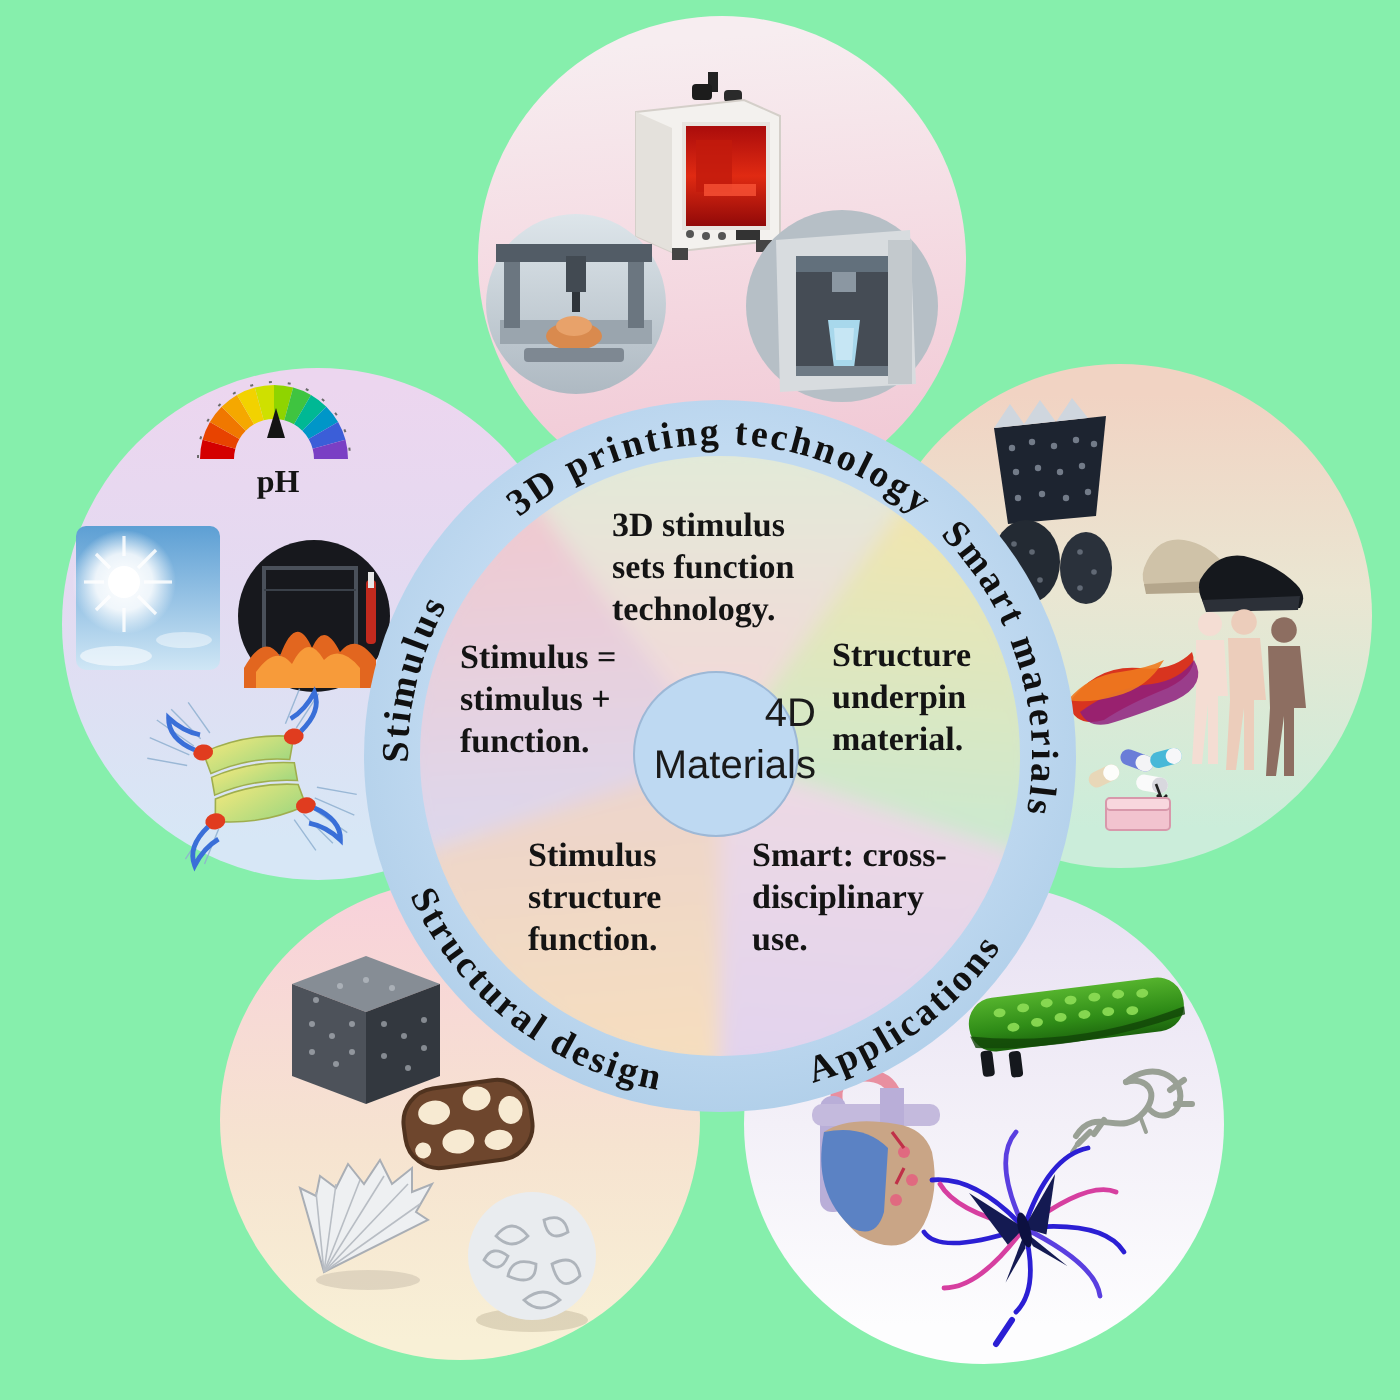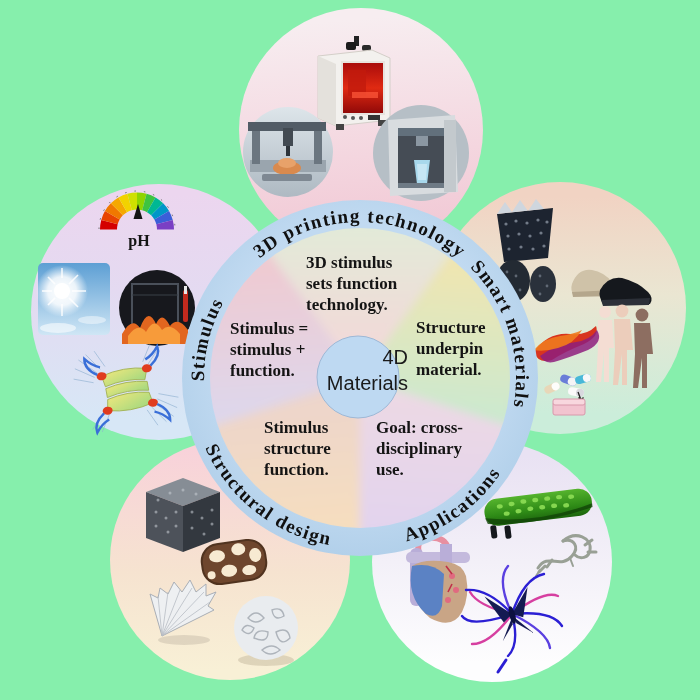--- a/index.html
+++ b/index.html
@@ -451,21 +451,21 @@
     <span>3D stimulus</span>
     <span>sets function</span>
     <span>technology.</span>
   </div>
   <div class="wedge-text" style="left:416px;top:317px;">
     <span>Structure</span>
     <span>underpin</span>
     <span>material.</span>
   </div>
   <div class="wedge-text" style="left:376px;top:417px;">
-    <span>Goal: cross-</span>
+    <span>Smart: cross-</span>
     <span>disciplinary</span>
     <span>use.</span>
   </div>
   <div class="wedge-text" style="left:264px;top:417px;">
     <span>Stimulus</span>
     <span>structure</span>
     <span>function.</span>
   </div>
   <div class="wedge-text" style="left:230px;top:318px;">
     <span>Stimulus =</span>

